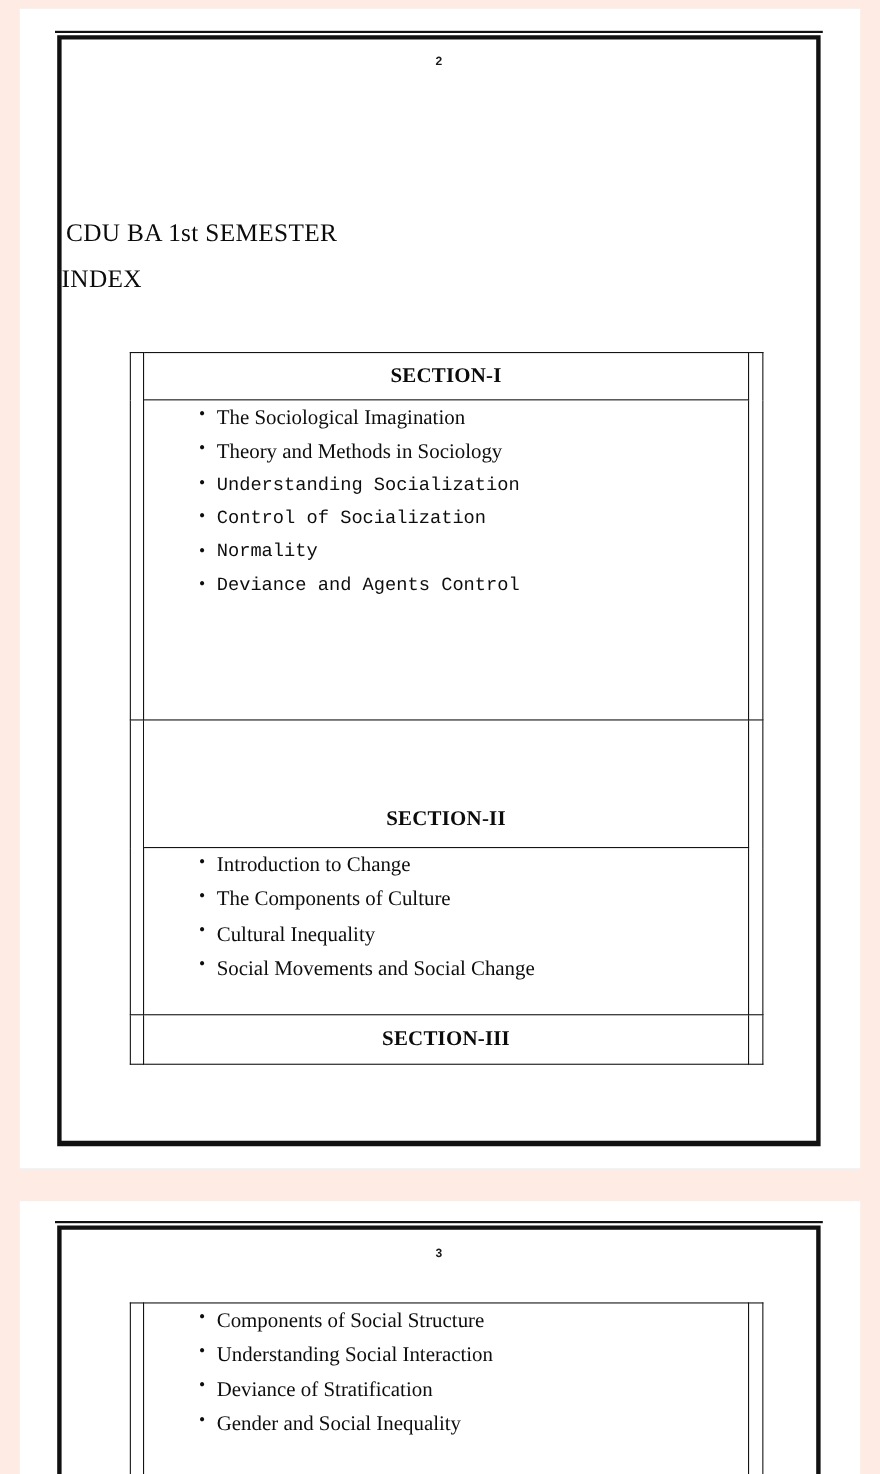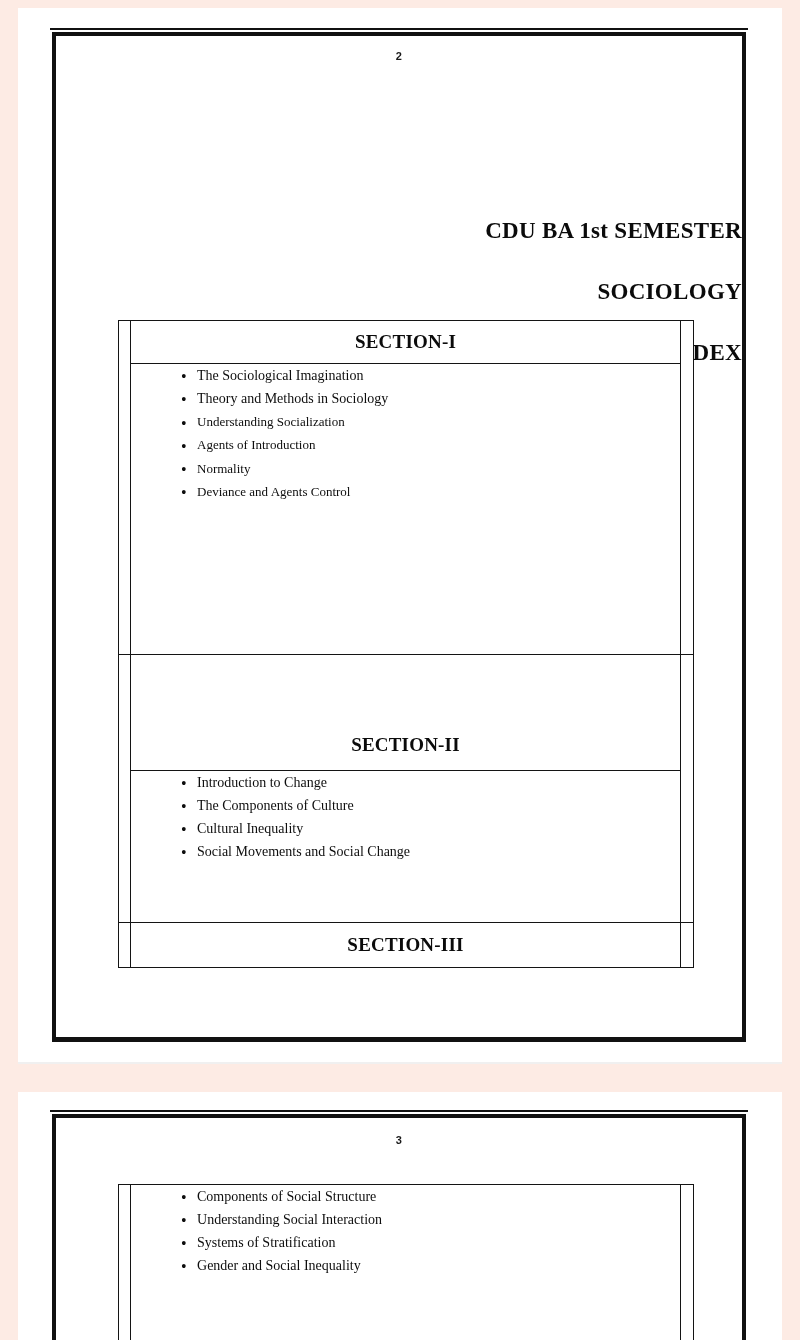--- a/index.html
+++ b/index.html
@@ -90,28 +90,27 @@
   .page-number-p3 { top: 16px; }
 
   
   .doc-heading-block {
     position: absolute;
     top: 155px;
     left: 0;
     right: 0;
   }
   .doc-heading {
-    text-align: right;
-    font-family: "Liberation Serif", "DejaVu Serif", serif;
-    font-weight: bold;
+    text-align: left;
+    font-family: "Liberation Serif", "DejaVu Serif", serif;
+    font-weight: normal;
     font-size: 23px;
     color: #0b0b0b;
     line-height: 1.83;
     letter-spacing: 0.3px;
-    margin-top: 19px;
   }
   .doc-heading.h-main { padding-left: 4px; }
   .doc-heading.h-sub  { padding-left: 6px; }
   .doc-heading.h-index { padding-left: 0px; }
 
   
   .index-table {
     position: absolute;
     border-collapse: collapse;
     table-layout: fixed;
@@ -161,83 +160,82 @@
   .cell-list-3 { height: 165px; }
 
   ul.topic-list {
     margin: 0;
     padding: 0;
     list-style: none;
   }
   ul.topic-list li {
     position: relative;
     padding-left: 66px;
-    font-size: 14px;
+    font-size: 19px;
     color: #0d0d0d;
     line-height: 1.645;
     white-space: nowrap;
   }
   ul.topic-list li::before {
     content: "\2022";
     position: absolute;
     left: 50px;
     top: -0.5px;
     font-family: "Liberation Serif", "DejaVu Serif", serif;
     font-size: 16px;
     color: #0d0d0d;
   }
   
   ul.topic-list li.font-serif {
     font-family: "Liberation Serif", "DejaVu Serif", serif;
   }
   ul.topic-list li.font-sans {
-    font-family: Liberation Serif, serif;
-    font-size: 13px;
+    font-family: Liberation Mono, monospace;
+    font-size: 17px;
     line-height: 1.79;
   }
   .list-pad-1 { padding-top: 26px; }
   .list-pad-2 { padding-top: 18px; }
   .list-pad-3 { padding-top: 26px; }
 </style>
 </head>
 <body>
 
 <div class="sheet sheet-page2"></div>
 
 <div class="page-frame frame-page2">
   <div class="outer-rule"></div>
   <div class="inner-box">
     <div class="page-inner">
 
       <div class="page-number">2</div>
 
       <div class="doc-heading-block">
         <div class="doc-heading h-main">CDU BA 1st SEMESTER</div>
-        <div class="doc-heading h-sub">SOCIOLOGY</div>
         <div class="doc-heading h-index">INDEX</div>
       </div>
 
       <table class="index-table table-page2">
         <tbody>
 
           <tr>
             <td class="gutter-col" rowspan="2"></td>
             <td class="main-col cell-sec1">
               <div class="section-head">SECTION-I</div>
             </td>
             <td class="edge-col" rowspan="2"></td>
           </tr>
 
           <tr>
             <td class="main-col cell-list-1">
               <ul class="topic-list list-pad-1">
                 <li class="font-serif">The Sociological Imagination</li>
                 <li class="font-serif">Theory and Methods in Sociology</li>
                 <li class="font-sans">Understanding Socialization</li>
-                <li class="font-sans">Agents of Introduction</li>
+                <li class="font-sans">Control of Socialization</li>
                 <li class="font-sans">Normality</li>
                 <li class="font-sans">Deviance and Agents Control</li>
               </ul>
             </td>
           </tr>
 
           <tr>
             <td class="gutter-col" rowspan="2"></td>
             <td class="main-col cell-sec2">
               <div class="section-head">SECTION-II</div>
@@ -280,21 +278,21 @@
       <div class="page-number page-number-p3">3</div>
 
       <table class="index-table table-page3">
         <tbody>
           <tr>
             <td class="gutter-col"></td>
             <td class="main-col cell-list-3">
               <ul class="topic-list list-pad-3">
                 <li class="font-serif">Components of Social Structure</li>
                 <li class="font-serif">Understanding Social Interaction</li>
-                <li class="font-serif">Systems of Stratification</li>
+                <li class="font-serif">Deviance of Stratification</li>
                 <li class="font-serif">Gender and Social Inequality</li>
               </ul>
             </td>
             <td class="edge-col"></td>
           </tr>
         </tbody>
       </table>
 
     </div>
   </div>

